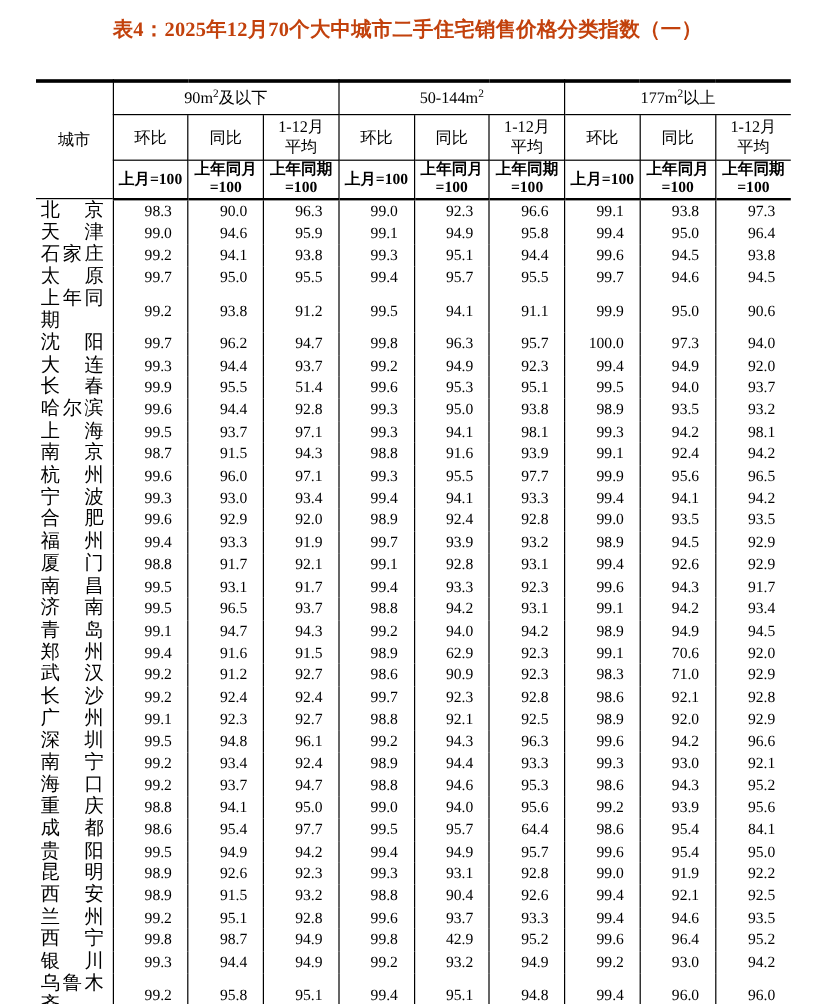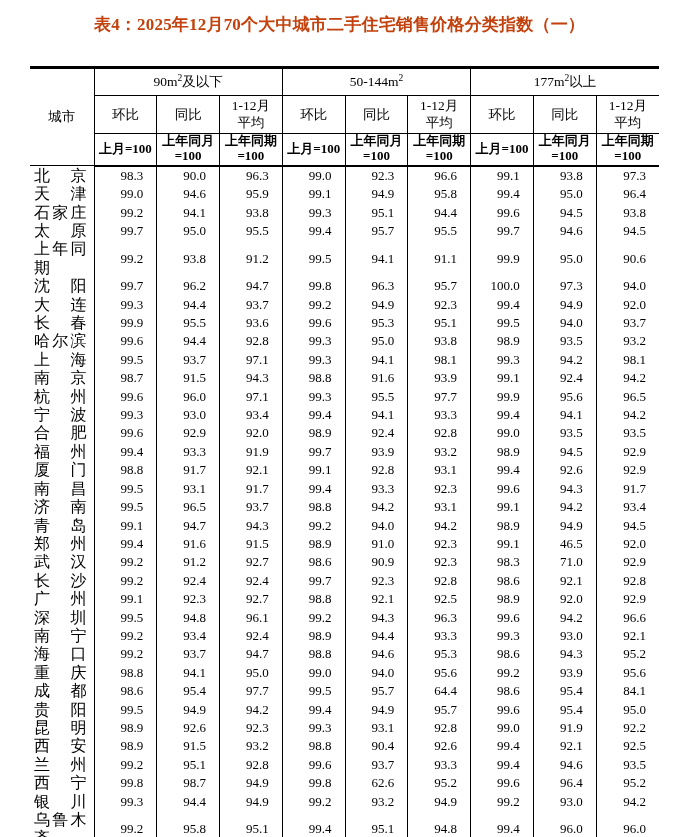--- a/index.html
+++ b/index.html
@@ -208,21 +208,21 @@
           <td class="num">94.9</td>
           <td class="num">92.3</td>
           <td class="num">99.4</td>
           <td class="num">94.9</td>
           <td class="num">92.0</td>
         </tr>
         <tr>
           <td class="city">长春</td>
           <td class="num">99.9</td>
           <td class="num">95.5</td>
-          <td class="num">93.6</td>
+          <td class="num">51.4</td>
           <td class="num">99.6</td>
           <td class="num">95.3</td>
           <td class="num">95.1</td>
           <td class="num">99.5</td>
           <td class="num">94.0</td>
           <td class="num">93.7</td>
         </tr>
         <tr>
           <td class="city">哈尔滨</td>
           <td class="num">99.6</td>
@@ -354,24 +354,24 @@
           <td class="num">98.9</td>
           <td class="num">94.9</td>
           <td class="num">94.5</td>
         </tr>
         <tr>
           <td class="city">郑州</td>
           <td class="num">99.4</td>
           <td class="num">91.6</td>
           <td class="num">91.5</td>
           <td class="num">98.9</td>
-          <td class="num">91.0</td>
-          <td class="num">92.3</td>
-          <td class="num">99.1</td>
-          <td class="num">46.5</td>
+          <td class="num">62.9</td>
+          <td class="num">92.3</td>
+          <td class="num">99.1</td>
+          <td class="num">70.6</td>
           <td class="num">92.0</td>
         </tr>
         <tr>
           <td class="city">武汉</td>
           <td class="num">99.2</td>
           <td class="num">91.2</td>
           <td class="num">92.7</td>
           <td class="num">98.6</td>
           <td class="num">90.9</td>
           <td class="num">92.3</td>
@@ -510,21 +510,21 @@
           <td class="num">99.4</td>
           <td class="num">94.6</td>
           <td class="num">93.5</td>
         </tr>
         <tr>
           <td class="city">西宁</td>
           <td class="num">99.8</td>
           <td class="num">98.7</td>
           <td class="num">94.9</td>
           <td class="num">99.8</td>
-          <td class="num">62.6</td>
+          <td class="num">42.9</td>
           <td class="num">95.2</td>
           <td class="num">99.6</td>
           <td class="num">96.4</td>
           <td class="num">95.2</td>
         </tr>
         <tr>
           <td class="city">银川</td>
           <td class="num">99.3</td>
           <td class="num">94.4</td>
           <td class="num">94.9</td>

